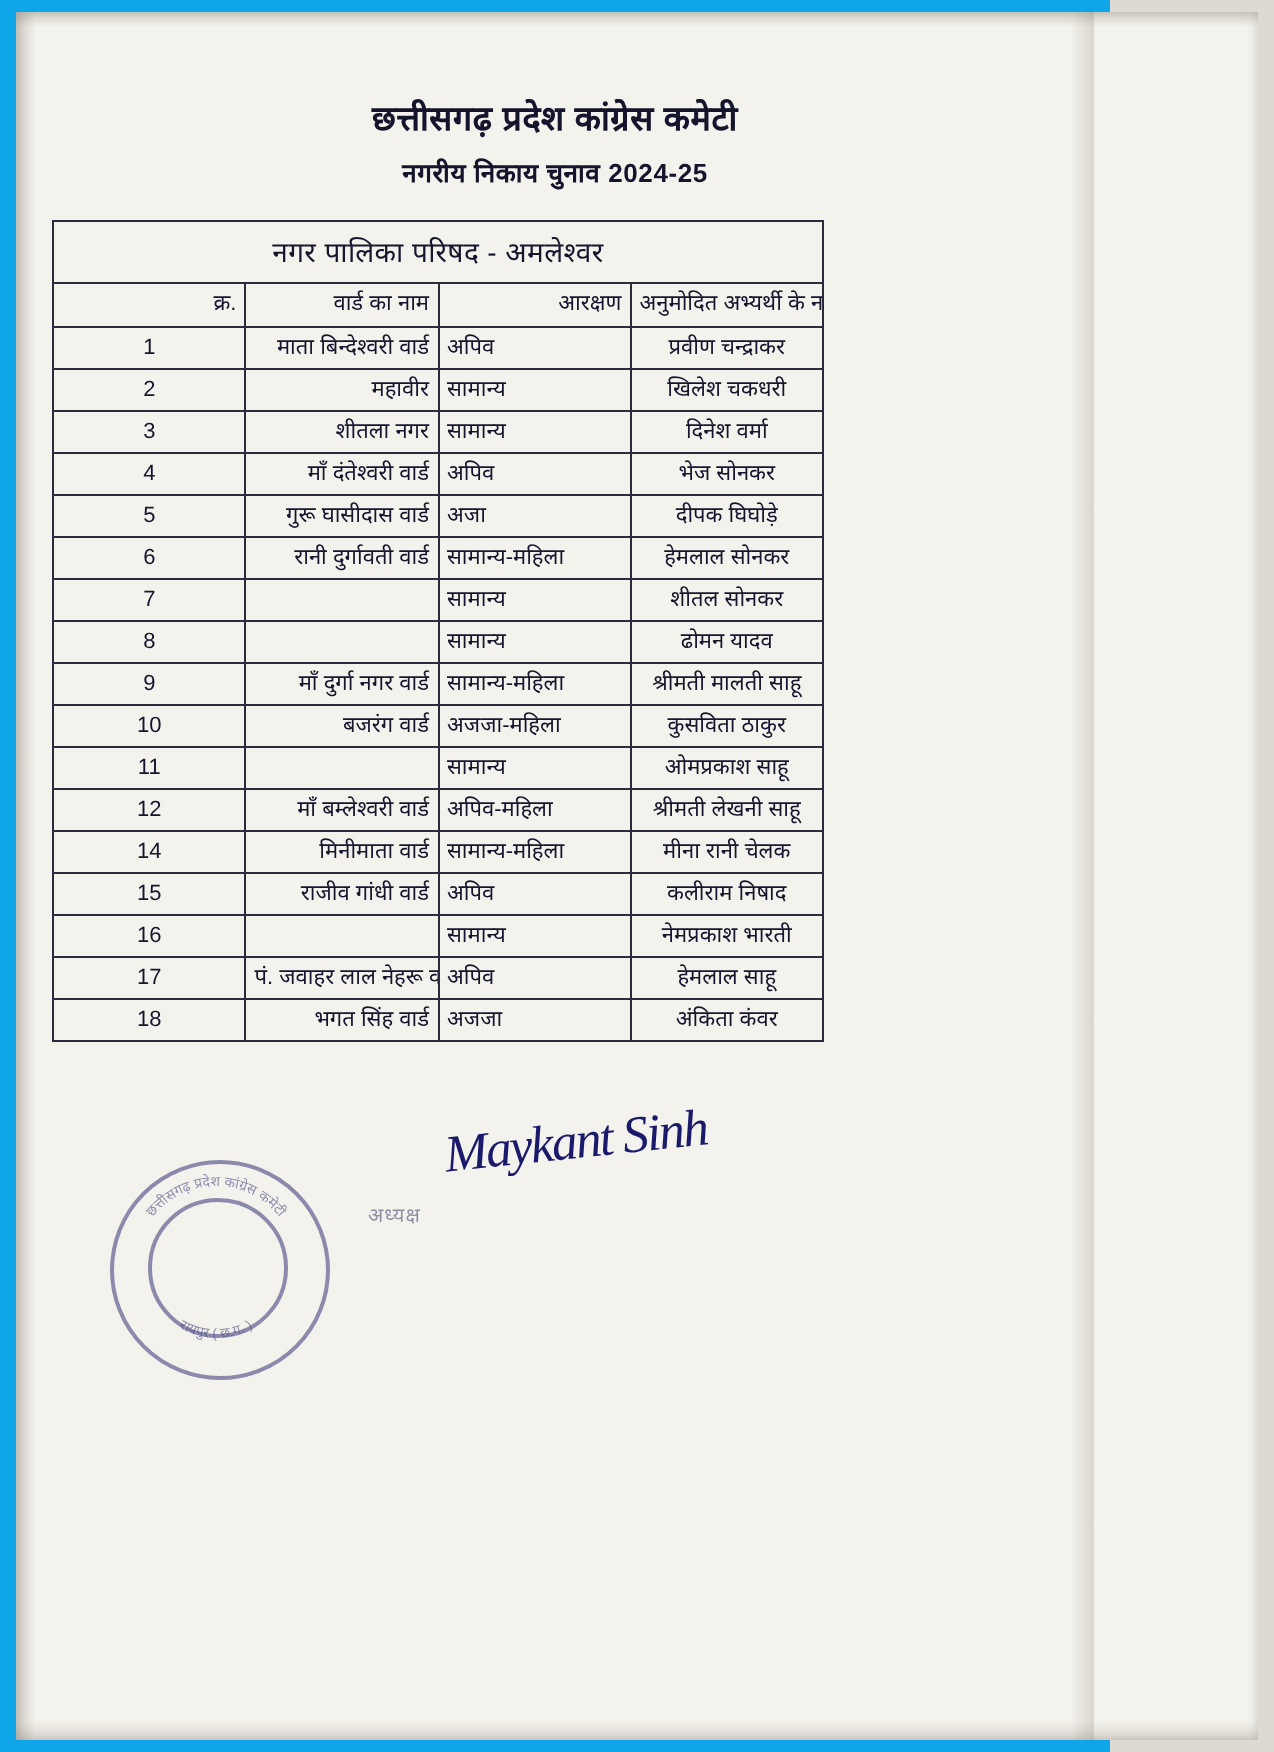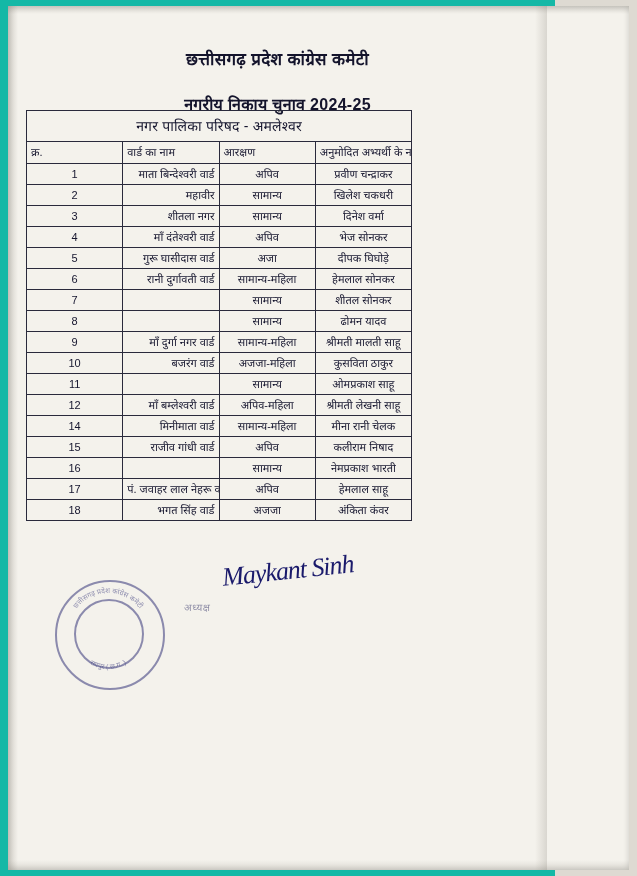--- a/index.html
+++ b/index.html
@@ -10,21 +10,21 @@
     width: 637px;
     height: 876px;
     background: #dedad2;
     font-family: "Liberation Sans", sans-serif;
     overflow: hidden;
   }
   .page {
     position: relative;
     width: 555px;
     height: 876px;
-    background: #14b8a6;
+    background: #0ea5e9;
     box-sizing: border-box;
   }
   .paper {
     position: absolute;
     left: 8px;
     top: 6px;
     width: 621px;
     height: 864px;
     background: #f4f2ec;
     box-shadow: 0 0 6px rgba(0,0,0,0.18) inset;
@@ -61,22 +61,22 @@
     text-align: center;
     color: #14142c;
     font-weight: bold;
     letter-spacing: 0.3px;
   }
   #title-line1 {
     top: 47px;
     font-size: 17px;
   }
   #title-line2 {
-    top: 93px;
-    font-size: 16px;
+    top: 77px;
+    font-size: 13px;
   }
 
   .table-wrap {
     position: absolute;
     left: 26px;
     top: 110px;
     width: 386px;
   }
   table.doc-table {
     border-collapse: collapse;
@@ -98,27 +98,27 @@
   .subtitle-cell {
     text-align: center;
     font-size: 14px !important;
     font-weight: normal;
     height: 26px !important;
     letter-spacing: 0.2px;
     padding: 2px 4px !important;
   }
   .colhdr td {
     font-weight: bold;
-    text-align: left;
+    text-align: right;
     font-size: 11px !important;
     height: 19px !important;
   }
   .c-sn  { width: 34px;  text-align: center; }
   .c-ward{ width: 132px; text-align: right; padding-left: 5px; }
-  .c-res { width: 86px;  text-align: center; padding-left: 5px; }
+  .c-res { width: 86px;  text-align: left; padding-left: 5px; }
   .c-nom { width: 134px; text-align: center; padding-left: 6px; }
 
   .sig {
     position: absolute;
     left: 222px;
     top: 556px;
     font-family: "Liberation Serif", serif;
     font-size: 26px;
     color: #1a1a6b;
     transform: rotate(-6deg);

